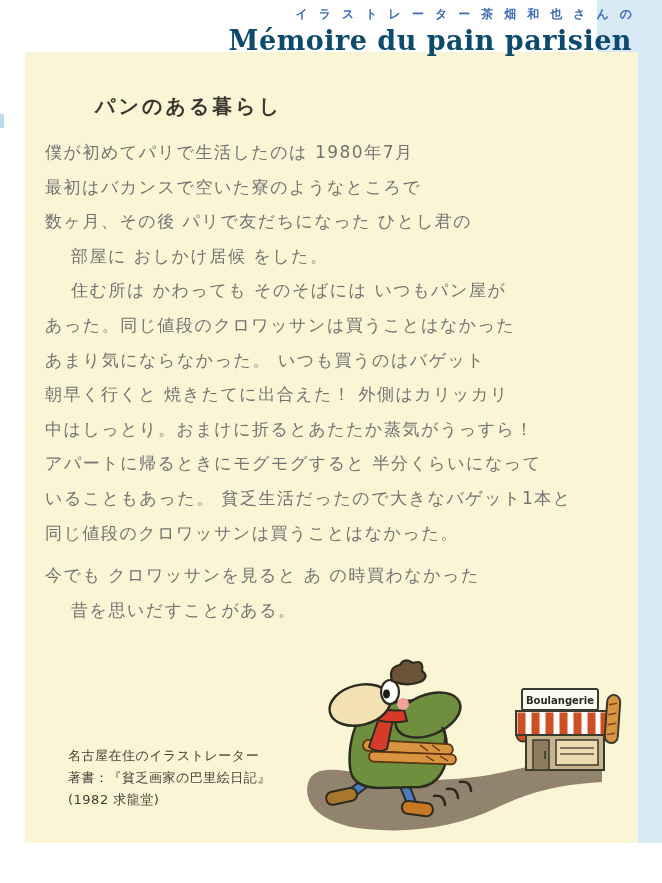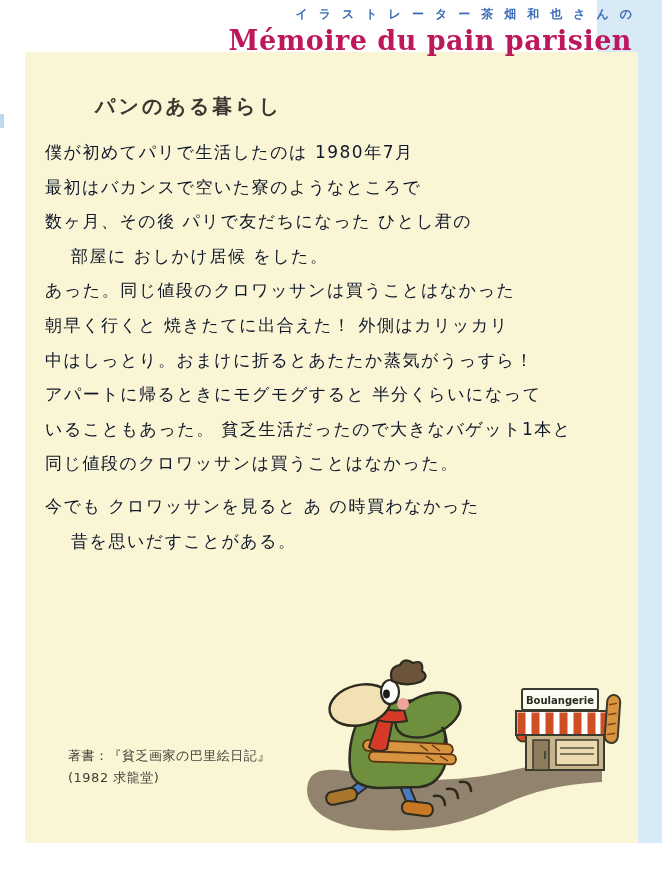--- a/index.html
+++ b/index.html
@@ -24,33 +24,33 @@
     position:absolute;top:6px;right:30px;text-align:right;z-index:3;
   }
   .kicker{
     font-size:12px;font-weight:bold;color:#3a6cb5;
     letter-spacing:11px;margin-right:-11px;
     white-space:nowrap;
   }
   .main-title{
     margin-top:2px;
     font-family:"DejaVu Serif","Liberation Serif",serif;
-    font-weight:bold;font-size:27px;color:#be185d;
+    font-weight:bold;font-size:27px;color:#0c4a6e;
     white-space:nowrap;letter-spacing:0.5px;
   }
   .essay-title{
     position:absolute;left:95px;top:93px;z-index:2;
     font-size:20px;font-weight:bold;color:#3a3731;letter-spacing:3px;
     white-space:nowrap;
   }
   .essay-body{
     position:absolute;left:45px;top:135px;width:560px;z-index:2;
   }
   .essay-line{
-    font-size:17px;line-height:34.6px;color:#0f172a;
+    font-size:17px;line-height:34.6px;color:#737373;
     letter-spacing:1.5px;white-space:nowrap;
   }
   .essay-line.para-gap{margin-top:8px;}
   .essay-line.indent{padding-left:26px;}
   .caption{
     position:absolute;left:68px;top:745px;z-index:2;
   }
   .caption-line{
     font-size:13px;line-height:22px;color:#45413a;letter-spacing:0.5px;
     white-space:nowrap;
@@ -71,31 +71,34 @@
   <div class="main-title">Mémoire du pain parisien</div>
 </div>
 
 <div class="essay-title">パンのある暮らし</div>
 
 <div class="essay-body">
   <div class="essay-line">僕が初めてパリで生活したのは 1980年7月</div>
   <div class="essay-line">最初はバカンスで空いた寮のようなところで</div>
   <div class="essay-line">数ヶ月、その後 パリで友だちになった ひとし君の</div>
   <div class="essay-line indent">部屋に おしかけ居候 をした。</div>
+  <div class="essay-line indent">住む所は かわっても そのそばには いつもパン屋が</div>
   <div class="essay-line">あった。同じ値段のクロワッサンは買うことはなかった</div>
+  <div class="essay-line">あまり気にならなかった。 いつも買うのはバゲット</div>
   <div class="essay-line">朝早く行くと 焼きたてに出合えた！ 外側はカリッカリ</div>
   <div class="essay-line">中はしっとり。おまけに折るとあたたか蒸気がうっすら！</div>
   <div class="essay-line">アパートに帰るときにモグモグすると 半分くらいになって</div>
   <div class="essay-line">いることもあった。 貧乏生活だったので大きなバゲット1本と</div>
   <div class="essay-line">同じ値段のクロワッサンは買うことはなかった。</div>
   <div class="essay-line para-gap">今でも クロワッサンを見ると あ の時買わなかった</div>
   <div class="essay-line indent">昔を思いだすことがある。</div>
 </div>
 
 <div class="caption">
+  <div class="caption-line">名古屋在住のイラストレーター</div>
   <div class="caption-line">著書：『貧乏画家の巴里絵日記』</div>
   <div class="caption-line">(1982 求龍堂)</div>
 </div>
 
 <svg class="illustration" viewBox="0 0 340 185" xmlns="http://www.w3.org/2000/svg">
 
   <path d="M 8,128 C 2,152 26,170 66,174 C 116,179 160,170 194,154
            C 224,140 250,130 302,127 L 302,111 C 272,105 240,108 204,117
            C 160,127 110,127 64,119 C 34,113 13,111 8,128 Z" fill="#92836e"></path>
 

